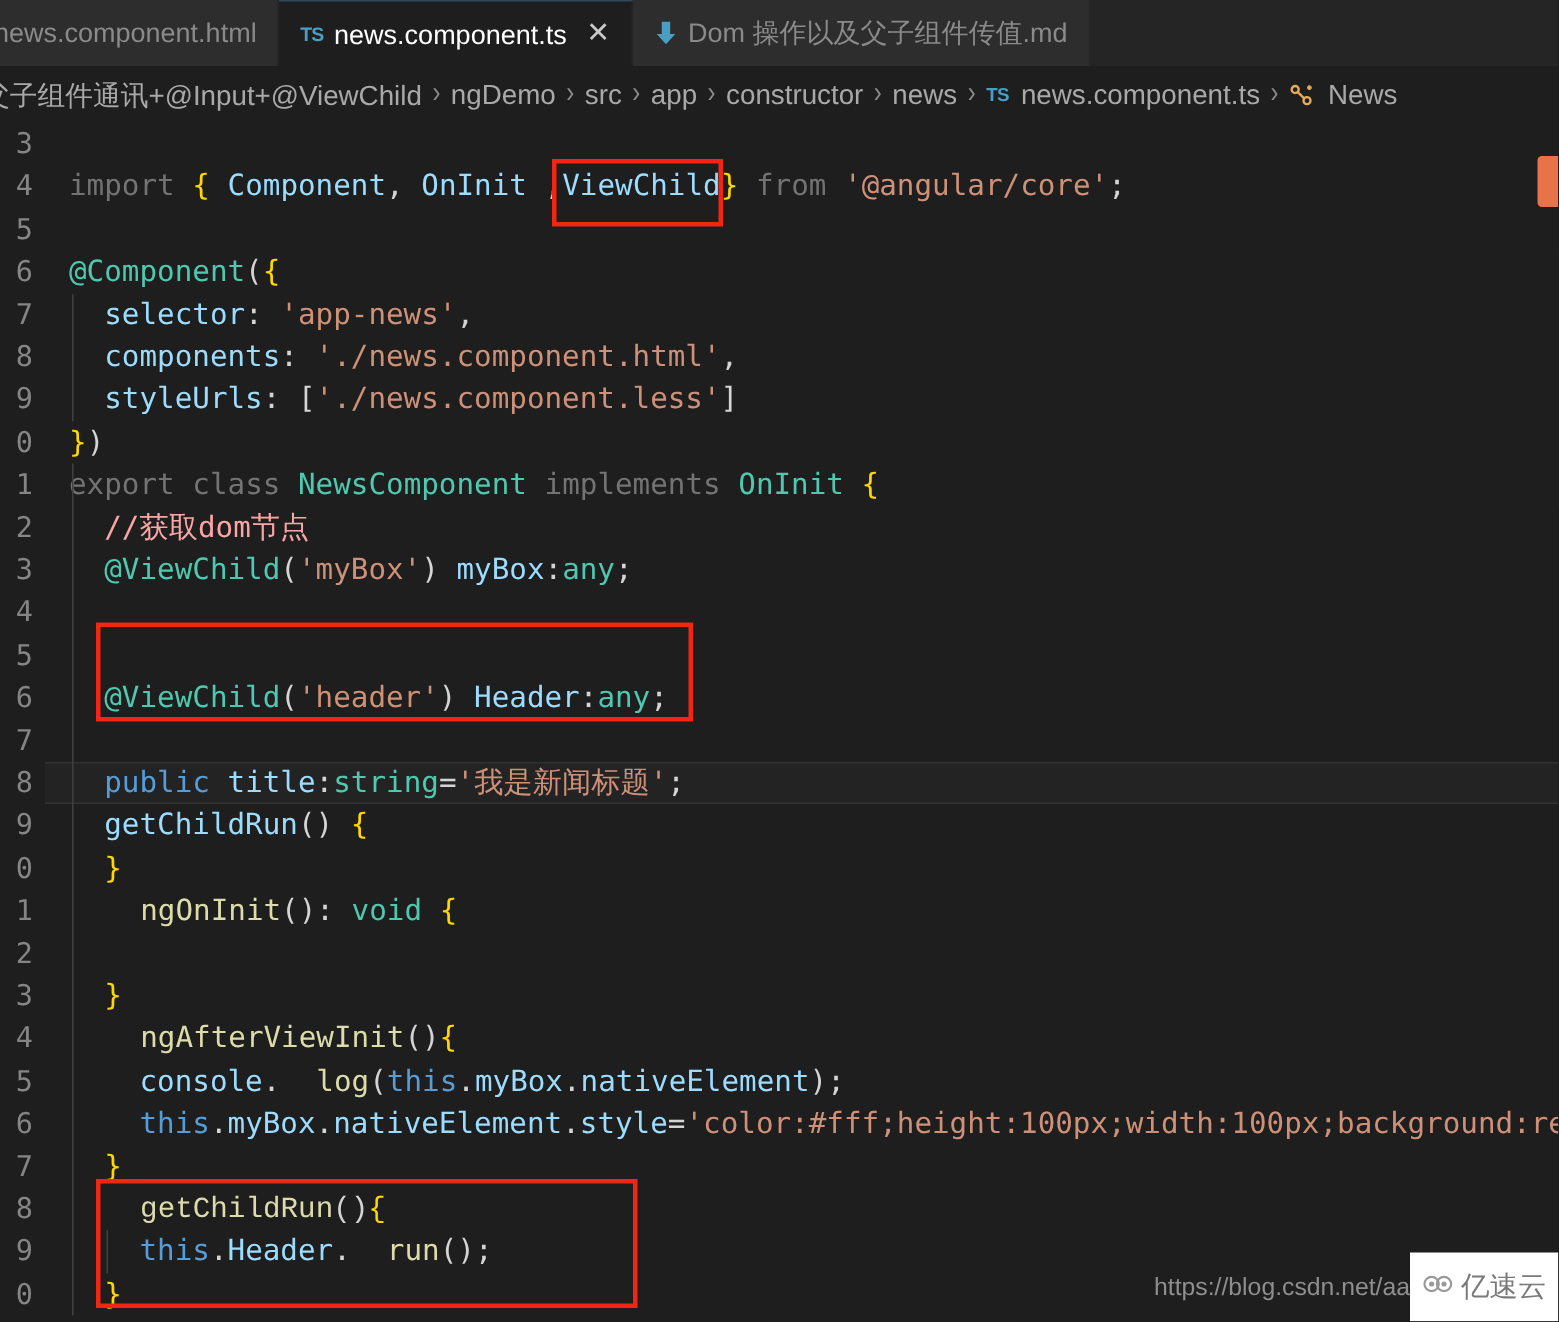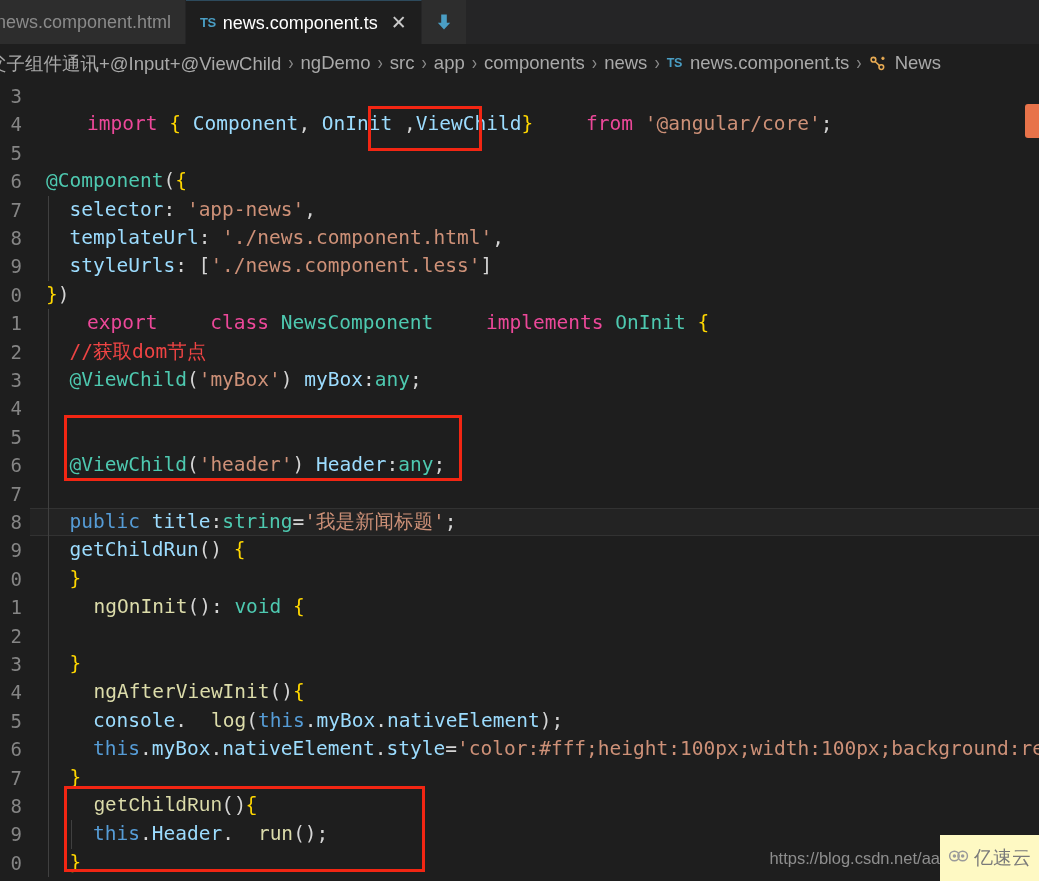--- a/index.html
+++ b/index.html
@@ -172,47 +172,47 @@
   .edge-marker {
     position: absolute;
     right: 0;
     width: 14px;
     background: #e8734a;
     z-index: 4;
     border-radius: 3px 0 0 3px;
   }
 
   
-  .t-kw      { color: #ec4899; margin-left: 41px; }
+  .t-kw      { color: #737373; }
   .t-kw2     { color: #569cd6; }
   .t-cls     { color: #4ec9b0; }
   .t-fn      { color: #dcdcaa; margin-left: 24px; }
   .t-str     { color: #ce9178; }
-  .t-cmt     { color: #ef4444; }
+  .t-cmt     { color: #fca5a5; }
   .t-var     { color: #9cdcfe; }
   .t-punct   { color: #d4d4d4; }
   .t-brace1  { color: #ffd700; }
   .t-type    { color: #4ec9b0; }
   .t-deco    { color: #4ec9b0; text-align: right; }
 
   
   .wm-url {
     position: absolute;
     right: 99px; bottom: 13px;
     color: #8e8e8e;
     font-size: 16.5px;
     white-space: nowrap;
     z-index: 8;
     font-family: "Liberation Sans", sans-serif;
   }
   .wm-badge {
     position: absolute;
     right: 0; bottom: 0;
     width: 99px; height: 46px;
-    background: #fef9c3;
+    background: #ffffff;
     display: flex; align-items: center; justify-content: center;
     gap: 4px;
     z-index: 9;
   }
   .wm-badge-text {
     color: #7a7a7a;
     font-size: 19px;
     font-family: "Liberation Sans", sans-serif;
   }
 </style>
@@ -229,20 +229,21 @@
       <span class="tab-icon-ts">TS</span>
       <span class="tab-label">news.component.ts</span>
       <span class="tab-close">✕</span>
     </div>
     <div class="tab">
       <span class="tab-icon-md">
         <svg width="16" height="18" viewBox="0 0 16 18" aria-hidden="true">
           <path d="M5.2 1.5h5.6v8.2h3.4L8 16.5 1.8 9.7h3.4z" fill="#4a9ec4"></path>
         </svg>
       </span>
+      <span class="tab-label">Dom 操作以及父子组件传值.md</span>
     </div>
   </div>
 
   <div class="breadcrumb">
     <span class="crumb crumb-first">
         <span>父子组件通讯+@Input+@ViewChild</span>
       </span>
     <span class="crumb-sep">›</span>
     <span class="crumb">
         <span>ngDemo</span>
@@ -250,21 +251,21 @@
     <span class="crumb-sep">›</span>
     <span class="crumb">
         <span>src</span>
       </span>
     <span class="crumb-sep">›</span>
     <span class="crumb">
         <span>app</span>
       </span>
     <span class="crumb-sep">›</span>
     <span class="crumb">
-        <span>components</span>
+        <span>constructor</span>
       </span>
     <span class="crumb-sep">›</span>
     <span class="crumb">
         <span>news</span>
       </span>
     <span class="crumb-sep">›</span>
     <span class="crumb">
       <span class="crumb-ts">TS</span>
       <span>news.component.ts</span>
     </span>
@@ -327,21 +328,21 @@
       <div class="cline" style="top:0px;"></div>
 
       <div class="cline" style="top:28.4px;"><span class="t-kw">import</span><span class="t-punct"> </span><span class="t-brace1">{</span><span class="t-punct"> </span><span class="t-var">Component</span><span class="t-punct">, </span><span class="t-var">OnInit</span><span class="t-punct"> ,</span><span class="t-var">ViewChild</span><span class="t-brace1">}</span><span class="t-punct"> </span><span class="t-kw">from</span><span class="t-punct"> </span><span class="t-str">'@angular/core'</span><span class="t-punct">;</span></div>
 
       <div class="cline" style="top:56.8px;"></div>
 
       <div class="cline" style="top:85.2px;"><span class="t-deco">@Component</span><span class="t-punct">(</span><span class="t-brace1">{</span></div>
 
       <div class="cline" style="top:113.6px;"><span class="t-var">  selector</span><span class="t-punct">: </span><span class="t-str">'app-news'</span><span class="t-punct">,</span></div>
 
-      <div class="cline" style="top:142px;"><span class="t-var">  templateUrl</span><span class="t-punct">: </span><span class="t-str">'./news.component.html'</span><span class="t-punct">,</span></div>
+      <div class="cline" style="top:142px;"><span class="t-var">  components</span><span class="t-punct">: </span><span class="t-str">'./news.component.html'</span><span class="t-punct">,</span></div>
 
       <div class="cline" style="top:170.4px;"><span class="t-var">  styleUrls</span><span class="t-punct">: [</span><span class="t-str">'./news.component.less'</span><span class="t-punct">]</span></div>
 
       <div class="cline" style="top:198.8px;"><span class="t-brace1">}</span><span class="t-punct">)</span></div>
 
       <div class="cline" style="top:227.2px;"><span class="t-kw">export</span><span class="t-punct"> </span><span class="t-kw">class</span><span class="t-punct"> </span><span class="t-cls">NewsComponent</span><span class="t-punct"> </span><span class="t-kw">implements</span><span class="t-punct"> </span><span class="t-type">OnInit</span><span class="t-punct"> </span><span class="t-brace1">{</span></div>
 
       <div class="cline t-cmt" style="top:255.6px;">  //获取dom节点</div>
 
       <div class="cline" style="top:284px;"><span class="t-punct">  </span><span class="t-deco">@ViewChild</span><span class="t-punct">(</span><span class="t-str">'myBox'</span><span class="t-punct">) </span><span class="t-var">myBox</span><span class="t-punct">:</span><span class="t-type">any</span><span class="t-punct">;</span></div>

